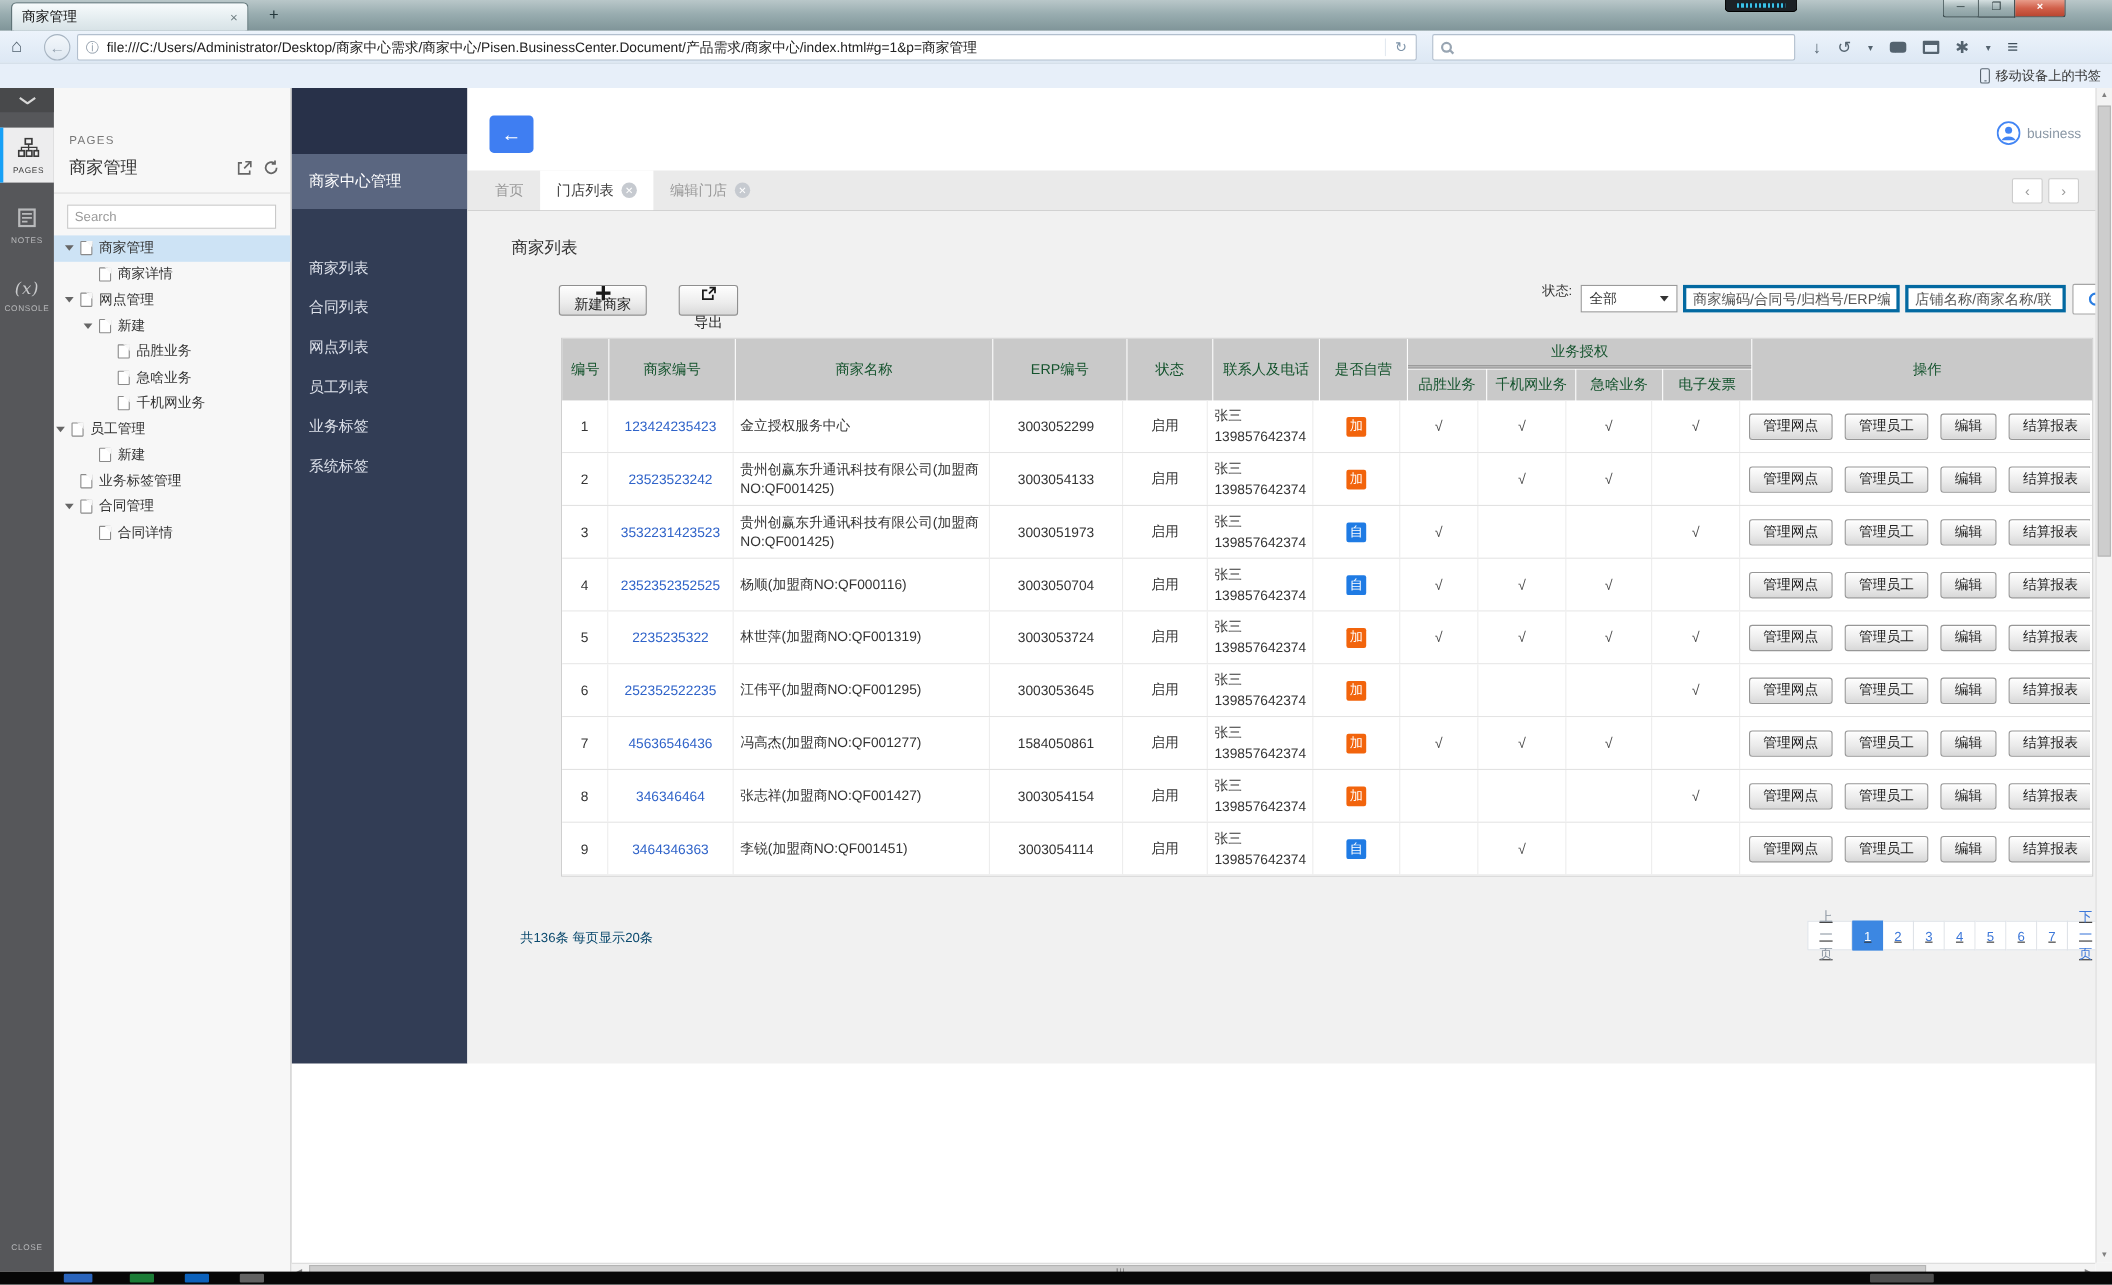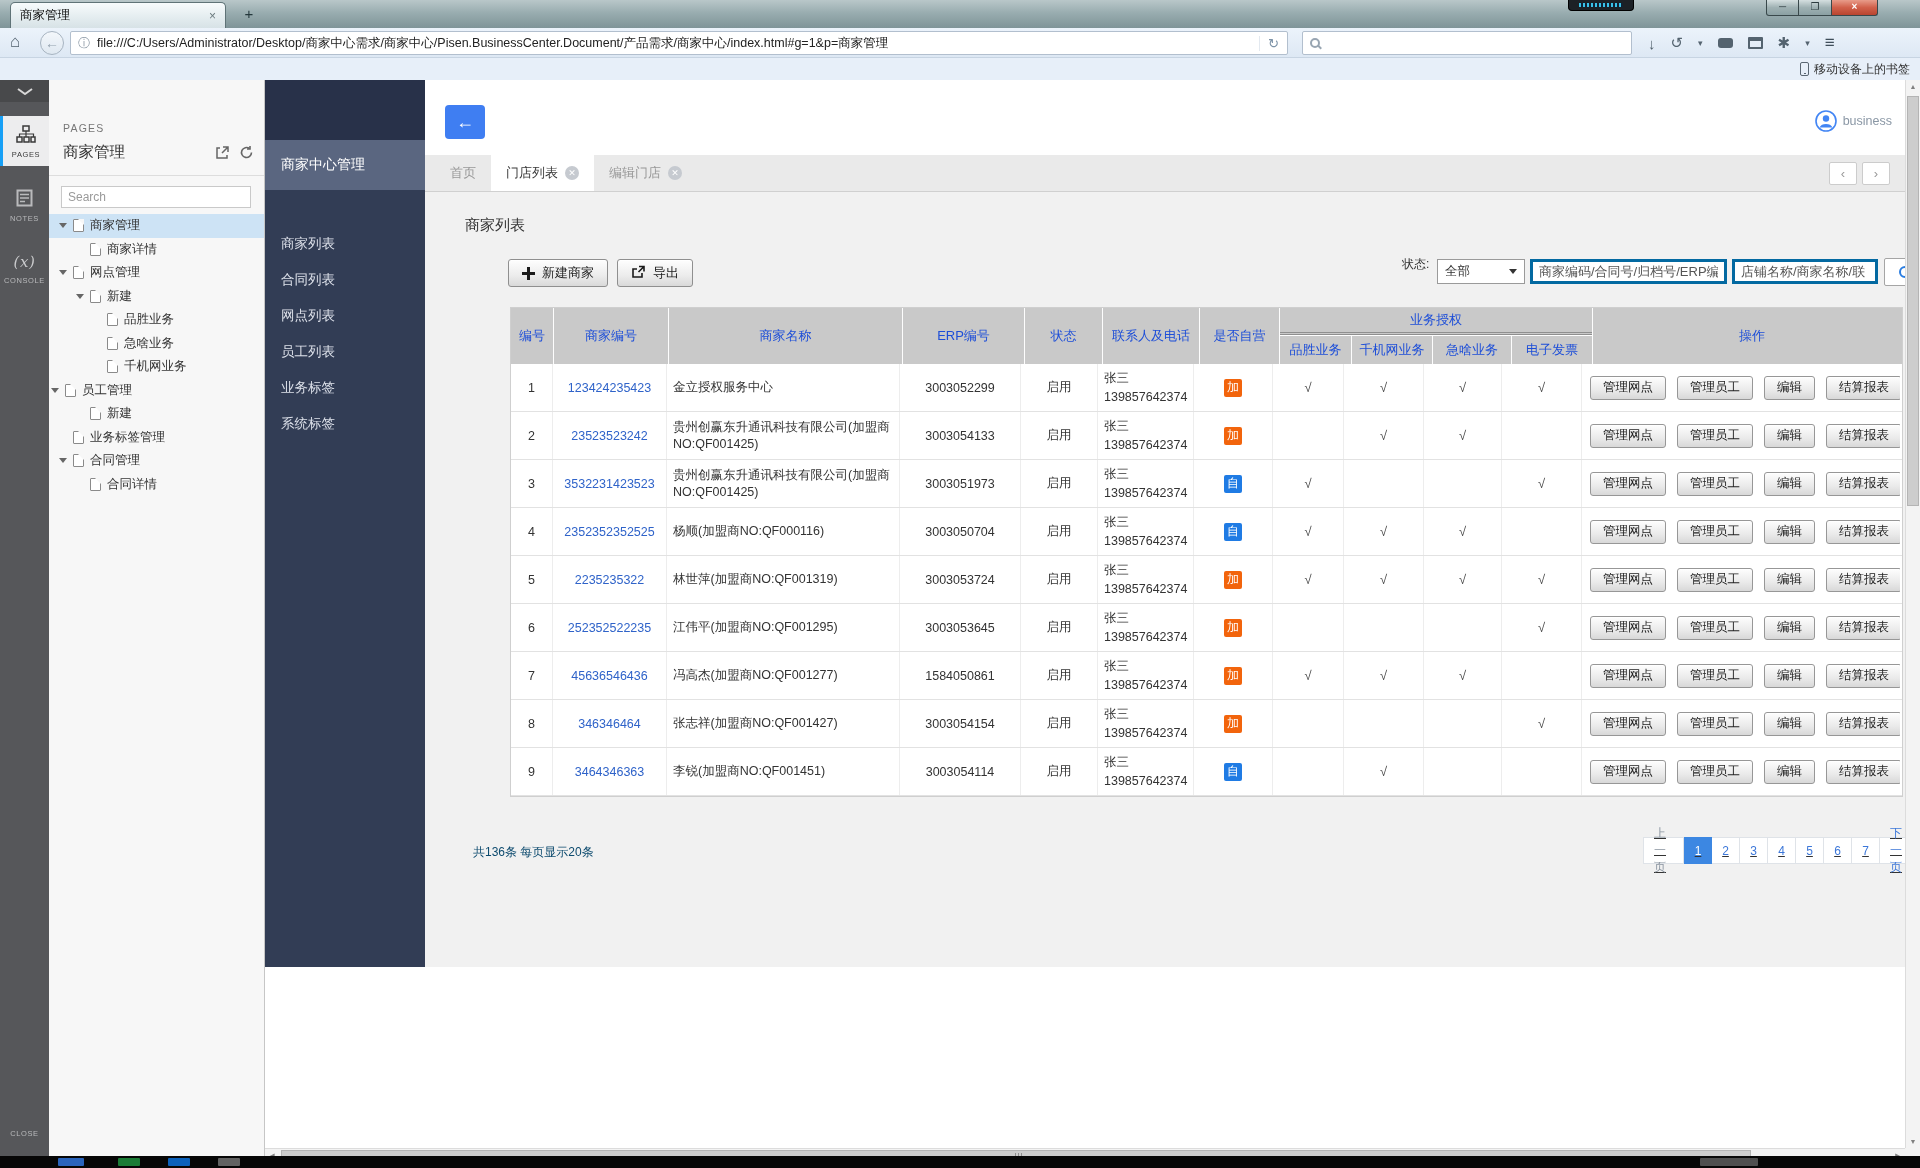--- a/index.html
+++ b/index.html
@@ -118,21 +118,21 @@
   .tab-nav { position:absolute; top:7px; width:28px; height:23px; background:#fff; border:1px solid #ccc;
     color:#999; text-align:center; line-height:21px; font-size:13px; border-radius:2px; }
   .tab-nav.prev { right:63px; } .tab-nav.next { right:30px; }
 
   .page-area { position:absolute; left:0; top:112px; right:0; bottom:0; background:#f1f1f1; }
   .page-title { margin:24px 0 0 40px; font-size:15px; color:#333; }
 
   .toolbar { position:relative; margin-top:24px; height:30px; }
   .tool-btn { position:absolute; top:0; height:28px; display:inline-flex; align-items:center; gap:7px;
     padding:0 13px; font-size:13px; color:#222; border:1px solid #8f8f8f; border-radius:3px;
-    background:linear-gradient(180deg,#fefefe,#ececec 60%,#d9d9d9); box-shadow:inset 0 1px 0 #fff; }
+    background:linear-gradient(180deg,#fefefe,#ececec 60%,#d9d9d9); box-shadow:inset 0 1px 0 #fff;flex-direction:column; }
   .btn-new { left:83px; } .btn-export { left:192px; }
   .plus-ico { position:relative; width:13px; height:13px; }
   .plus-ico::before,.plus-ico::after { content:""; position:absolute; background:#1a1a1a; }
   .plus-ico::before { left:5px; top:0; width:3px; height:13px; }
   .plus-ico::after { left:0; top:5px; width:13px; height:3px; }
   .export-ico svg { stroke:#1a1a1a; fill:none; }
 
   .f-status-label { position:absolute; left:977px; top:-3px; width:28px; font-size:12px; line-height:1.4; color:#333; }
   .f-select { position:absolute; left:1012px; top:0; width:88px; height:25px; border:1px solid #9a9a9a;
     background:#fff; font-size:12.5px; color:#333; display:flex; align-items:center; padding:0 7px; }
@@ -146,21 +146,21 @@
     border:1px solid #a5a5a5; border-radius:2px; display:flex; align-items:center; justify-content:center; }
   .mag-blue { width:12px; height:12px; border:2.5px solid #2a7de1; border-radius:50%; position:relative; }
   .mag-blue::after { content:""; position:absolute; width:6px; height:2.5px; background:#2a7de1;
     right:-5px; bottom:-2px; transform:rotate(45deg); }
 
   
   .table-wrap { margin:18px 0 0 85px; width:1393px; background:#fff; border:1px solid #cfcfcf; overflow:hidden; }
   .thead { display:grid; gap:1px; background:#fdfdfd;
     grid-template-columns:42px 114px 233px 121px 77px 96px 79px 71px 80px 78px 80px 318px;
     grid-template-rows:27px 28px; }
-  .th { background:#c9c9c9; display:flex; align-items:center; justify-content:center; font-size:13px; color:#1d4ed8; }
+  .th { background:#c9c9c9; display:flex; align-items:center; justify-content:center; font-size:13px; color:#14532d; }
   .th.span2 { grid-row:1/3; }
   .th-group { grid-column:8/12; grid-row:1; border-bottom:3px double #8f8f8f; }
   .th.sub { grid-row:2; }
   .sub.c8{grid-column:8;} .sub.c9{grid-column:9;} .sub.c10{grid-column:10;} .sub.c11{grid-column:11;}
   .th.ops { grid-column:12; grid-row:1/3; }
   .t-row { display:grid; grid-template-columns:42px 114px 233px 121px 77px 96px 79px 71px 80px 78px 80px 318px;
     height:48px; background:#fff; border-bottom:1px solid #e2e2e2; }
   .td { display:flex; align-items:center; justify-content:center; font-size:12.5px; color:#333;
     border-right:1px solid #ededed; overflow:hidden; }
   .td.left { justify-content:flex-start; padding:0 6px; }

